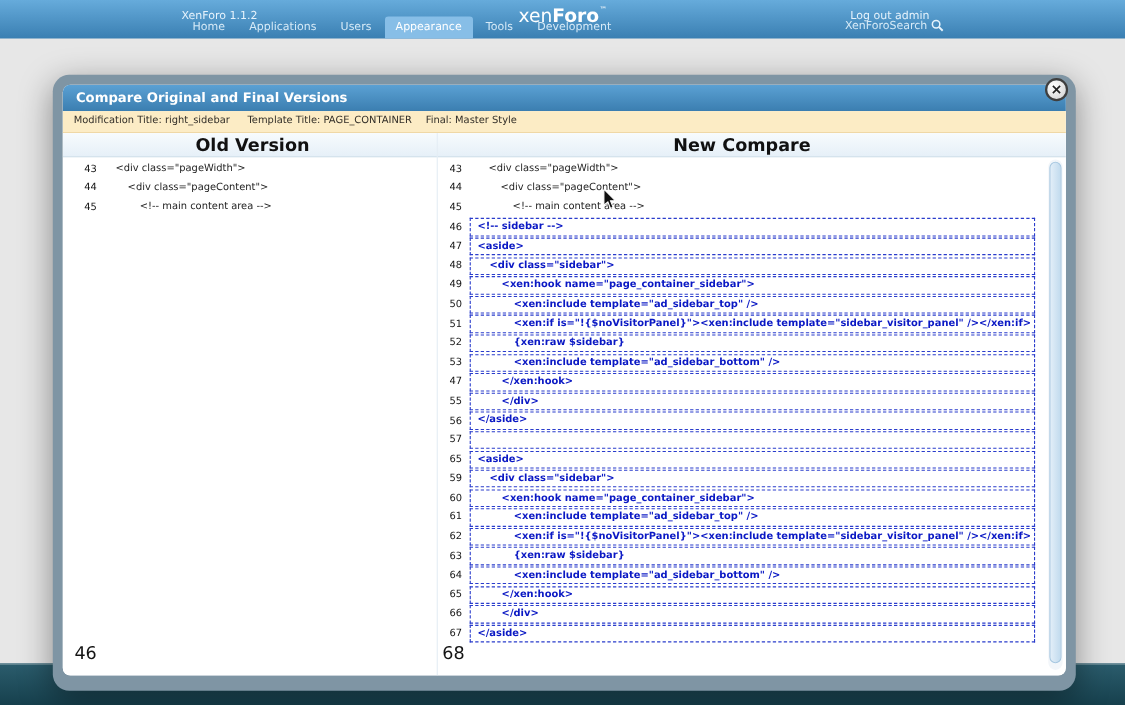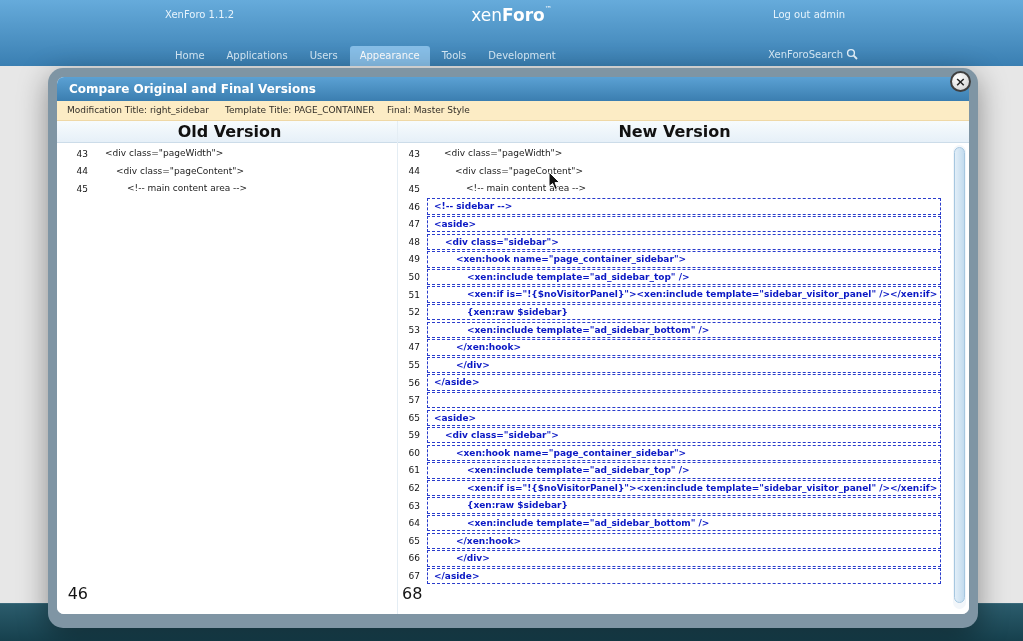--- a/index.html
+++ b/index.html
@@ -1,21 +1,21 @@
 <!DOCTYPE html>
 <html><head>
 <meta charset="utf-8">
 <style>
   *{margin:0;padding:0;box-sizing:border-box}
   html,body{width:1023px;height:641px;overflow:hidden}
   body{font-family:"DejaVu Sans","Liberation Sans",sans-serif;background:#e7e7e7;position:relative}
   #page{position:absolute;left:0;top:0;width:1023px;height:641px;background:#e7e7e7;overflow:hidden}
 
   
-  .chrome{position:absolute;left:0;top:0;width:100%;height:66px;
+  .chrome{position:absolute;left:0;top:0;width:100%;height:35px;
     background:linear-gradient(#66abdb,#3a7fb2)}
   .version{position:absolute;left:165px;top:9px;font-size:10px;color:#e6f3fc}
   .logo{position:absolute;left:0;right:0;top:5px;text-align:center;color:#fff;font-size:17px}
   .logo .xen{font-weight:normal}
   .logo .foro{font-weight:bold}
   .logo sup{font-size:7px;vertical-align:top}
   .logout{position:absolute;right:178px;top:9px;font-size:10px;color:#e6f3fc;cursor:pointer}
   .tabs{position:absolute;left:165px;bottom:0;display:flex}
   .tab{font-size:10px;color:#d6eaf7;padding:4px 10px 5px;margin-right:2px;
     border-radius:3px 3px 0 0;cursor:pointer;white-space:nowrap}
@@ -121,21 +121,21 @@
 
       <div class="info-bar">
         <span class="info-item info-tmpl"><span>Template Title:</span> <span>PAGE_CONTAINER</span></span>
         <span class="info-item info-mod"><span>Modification Title:</span> <span>right_sidebar</span></span>
         <span class="info-item info-style"><span>Final:</span> <span>Master Style</span></span>
       </div>
 
       <div class="compare">
         <div class="col-headers">
           <div class="colh colh-old">Old Version</div>
-          <div class="colh colh-new">New Version</div>
+          <div class="colh colh-new">New Compare</div>
         </div>
         <div class="divider"></div>
 
         <div class="col col-old" id="old-col">
           <div id="old-rows">
               <div class="crow">
                 <span class="lnum">43</span>
                 <span class="lcode"><span class="ltxt" style="padding-left: 17px;">&lt;div class="pageWidth"&gt;</span></span>
               </div>
               <div class="crow">

